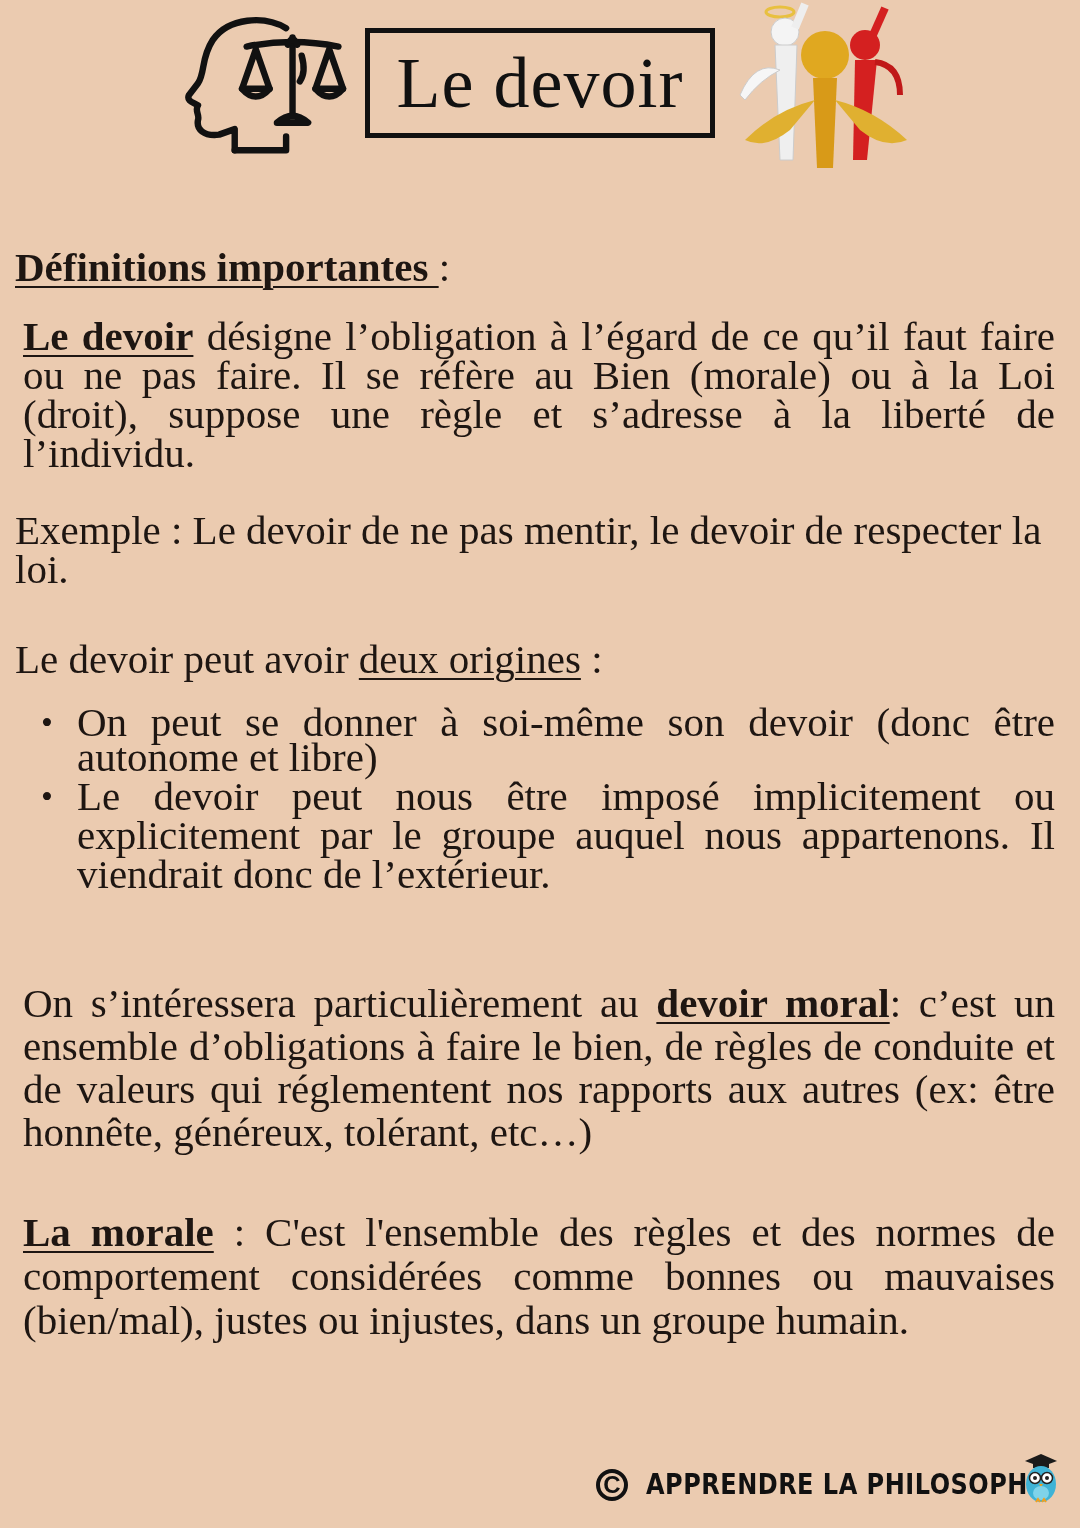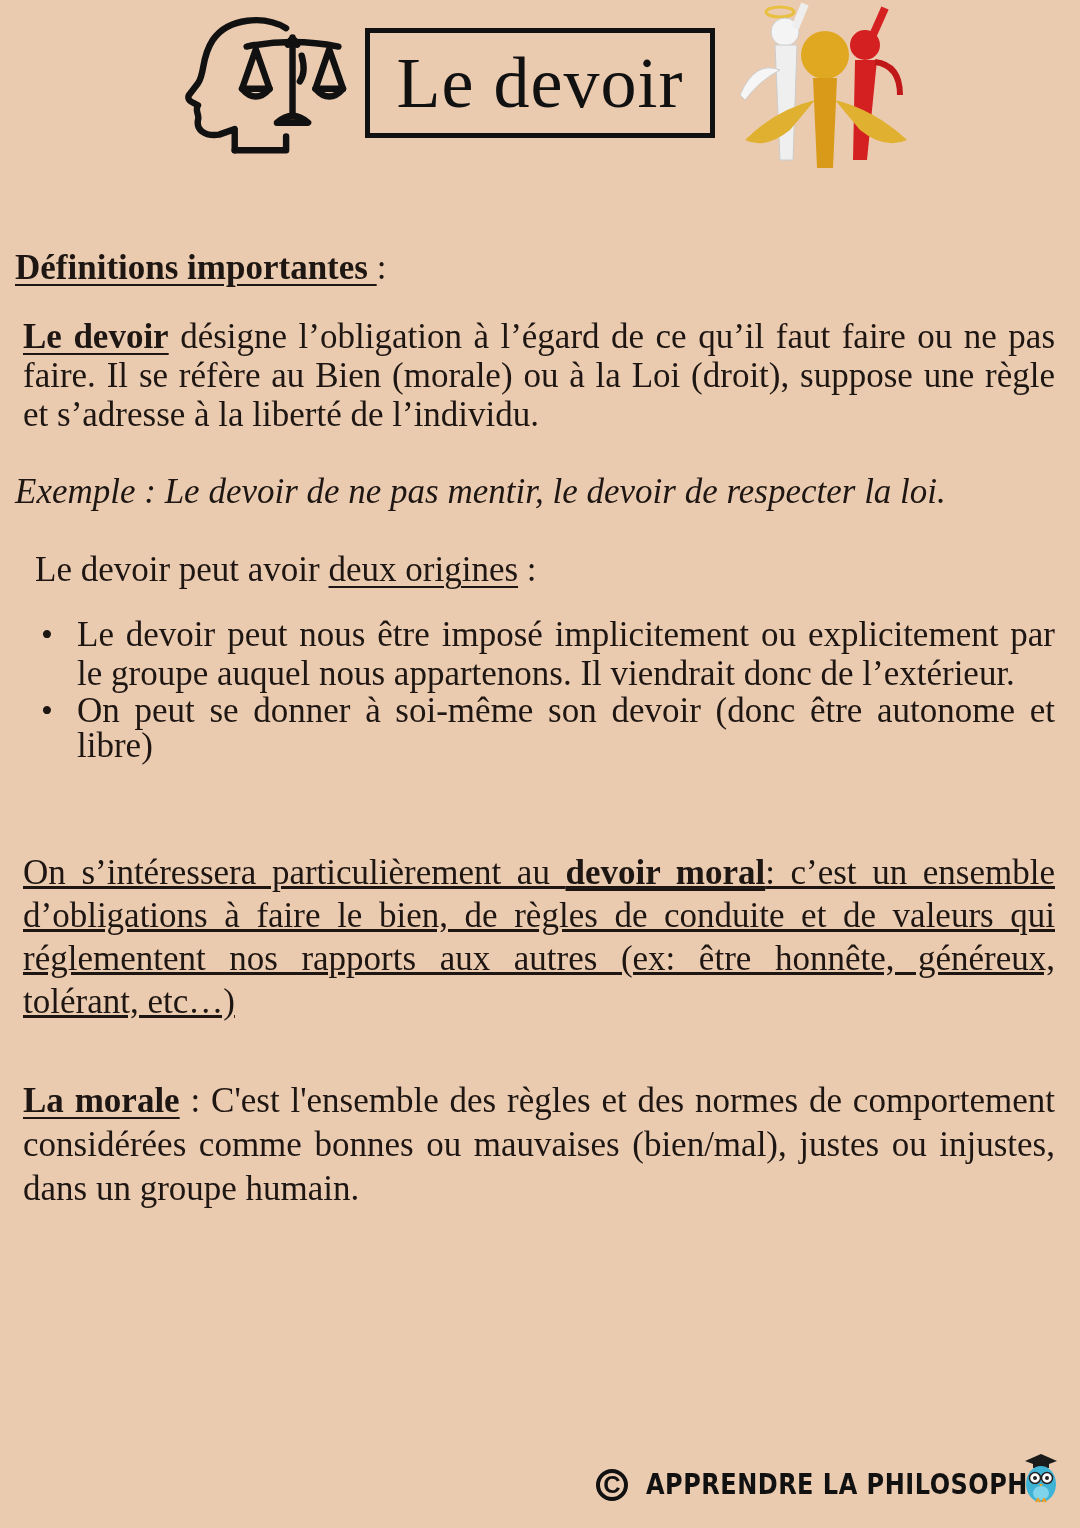--- a/index.html
+++ b/index.html
@@ -13,21 +13,21 @@
   .header { position: absolute; top: 0; left: 0; width: 1080px; height: 180px; }
   .head-icon { position: absolute; left: 176px; top: 8px; width: 178px; height: 156px; }
   .title-box {
     position: absolute; left: 365px; top: 28px; width: 350px; height: 110px;
     border: 5px solid #111; box-sizing: border-box;
     display: flex; align-items: center; justify-content: center;
   }
   .title-text { font-size: 72px; font-family: "Liberation Serif", serif; color: #111; letter-spacing: 1px; }
   .figures { position: absolute; left: 735px; top: 0; width: 180px; height: 172px; }
 
-  .content { position: absolute; left: 15px; top: 248px; width: 1040px; font-size: 35px; line-height: 39px; }
+  .content { position: absolute; left: 15px; top: 248px; width: 1040px; font-size: 41px; line-height: 39px; }
   .heading { font-weight: bold; text-decoration: underline; text-decoration-thickness: 2px; text-underline-offset: 5px; }
   p { margin: 0; }
   .justify { text-align: justify; text-align-last: left; margin-left: 8px; }
   .bold-u { font-weight: bold; text-decoration: underline; text-decoration-thickness: 2px; text-underline-offset: 5px; }
   .u { text-decoration: underline; text-decoration-thickness: 2px; text-underline-offset: 5px; }
   ul { margin: 0; padding-left: 62px; list-style: none; }
   ul li { position: relative; text-align: justify; text-align-last: left; line-height: 35px; }
   ul li::before { content: "•"; position: absolute; left: -36px; top: 0; font-size: 34px; }
 
   .footer { position: absolute; left: 596px; top: 1455px; width: 470px; height: 60px; display: flex; align-items: center; }
@@ -80,33 +80,33 @@
 
 <div class="content">
   <p style="margin-bottom:30px;">
     <span class="heading">Définitions importantes </span><span class="heading-colon">:</span>
   </p>
 
   <p class="justify" style="margin-bottom:38px;">
     <span class="bold-u">Le devoir</span><span> désigne l’obligation à l’égard de ce qu’il faut faire ou ne pas faire. Il se réfère au Bien (morale) ou à la Loi (droit), suppose une règle et s’adresse à la liberté de l’individu.</span>
   </p>
 
-  <p style="margin-bottom:39px;font-style:italic;">Exemple : Le devoir de ne pas mentir, le devoir de respecter la loi.</p>
+  <p style="margin-bottom:51px;">Exemple : Le devoir de ne pas mentir, le devoir de respecter la loi.</p>
 
 
-  <p style="margin-bottom:26px;margin-left:20px;">
+  <p style="margin-bottom:26px;">
     <span>Le devoir peut avoir </span><span class="u">deux origines</span><span> :</span>
   </p>
 
   <ul>
+    <li style="margin-bottom:2px;">On peut se donner à soi-même son devoir (donc être autonome et libre)</li>
     <li style="line-height:39px;">Le devoir peut nous être imposé implicitement ou explicitement par le groupe auquel nous appartenons. Il viendrait donc de l’extérieur.</li>
-    <li style="margin-bottom:2px;">On peut se donner à soi-même son devoir (donc être autonome et libre)</li>
   </ul>
 
-  <p class="justify" style="margin-top:88px; line-height:43px;text-decoration:underline;">
+  <p class="justify" style="margin-top:88px; line-height:43px;">
     <span>On s’intéressera particulièrement au </span><span class="bold-u">devoir moral</span><span>: c’est un ensemble d’obligations à faire le bien, de règles de conduite et de valeurs qui réglementent nos rapports aux autres (ex: être honnête, généreux, tolérant, etc…)</span>
   </p>
 
   <p class="justify" style="margin-top:56px; line-height:44px;">
     <span class="bold-u">La morale</span><span> : C'est l'ensemble des règles et des normes de comportement considérées comme bonnes ou mauvaises (bien/mal), justes ou injustes, dans un groupe humain.</span>
   </p>
 </div>
 
 <div class="footer">
   <div class="copyright-icon">

